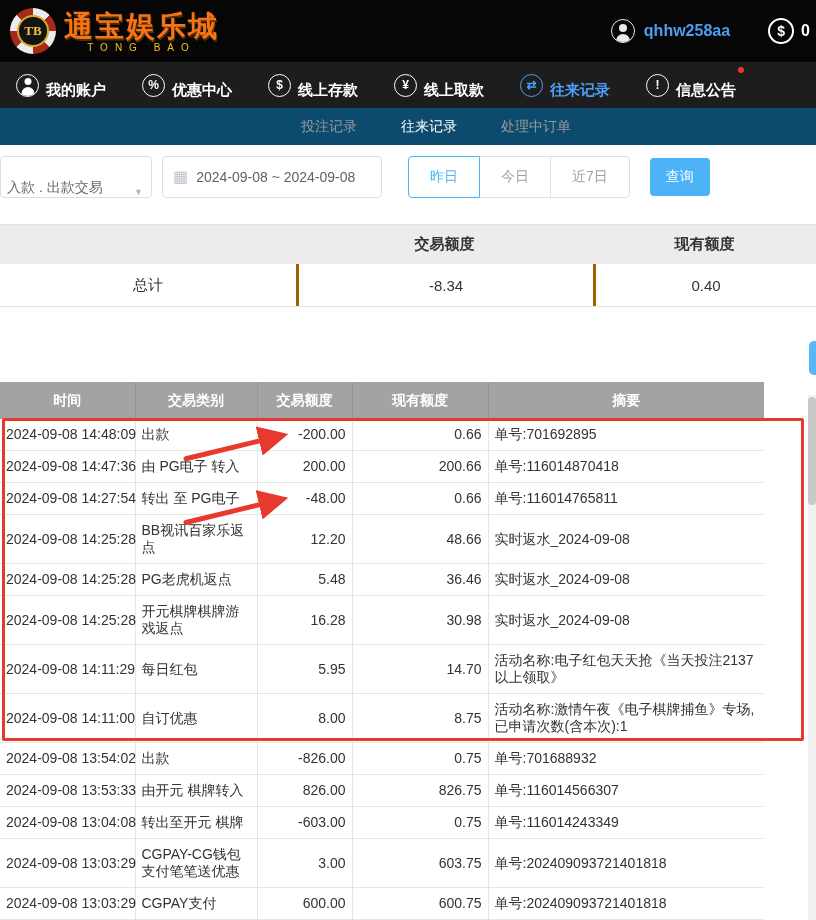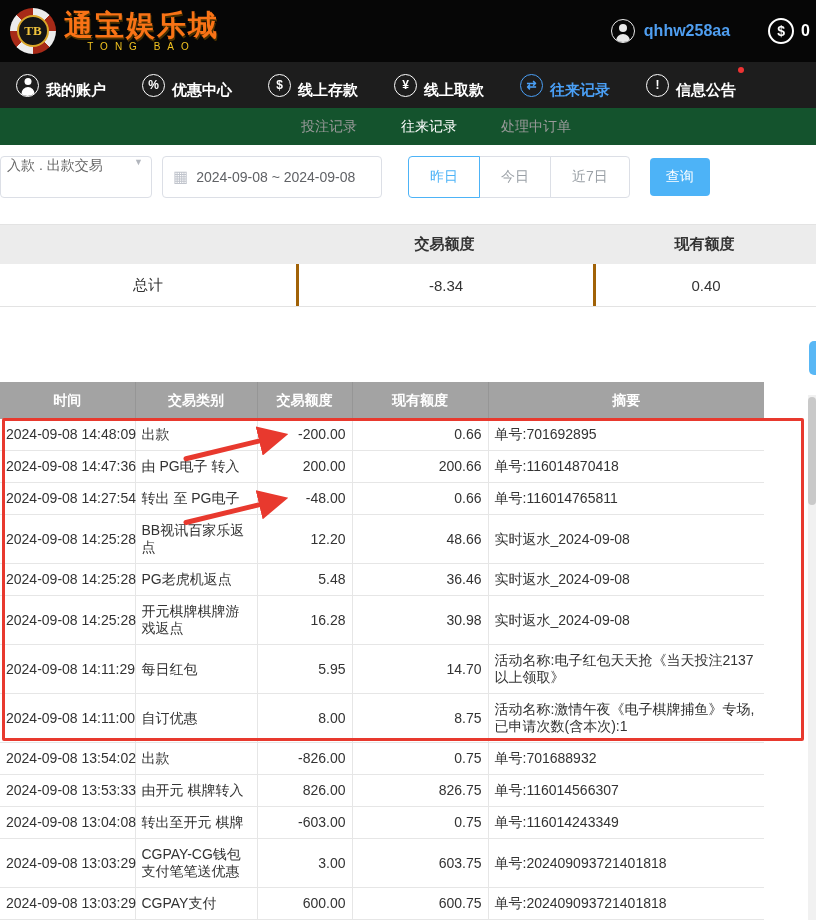--- a/index.html
+++ b/index.html
@@ -2,21 +2,21 @@
 <html><head>
 <meta charset="utf-8">
 <style>
   * { margin:0; padding:0; box-sizing:border-box; }
   html,body { background:#888; }
   body { font-family:"Liberation Sans", sans-serif; }
   .page { position:relative; width:816px; height:920px; overflow:hidden; background:#fff; margin:0 auto; }
 
   
   .topbar { height:62px; background:#060606; display:flex; align-items:center; justify-content:space-between; padding:0 6px 0 10px; }
-  .logo { display:flex; align-items:center; gap:8px; }
+  .logo { display:flex; align-items:flex-end; gap:8px; }
   .chip { width:46px; height:46px; border-radius:50%; flex:0 0 auto;
           background:conic-gradient(#ececec 0 45deg,#a72a18 45deg 90deg,#ececec 90deg 135deg,#a72a18 135deg 180deg,#ececec 180deg 225deg,#a72a18 225deg 270deg,#ececec 270deg 315deg,#a72a18 315deg 360deg);
           display:flex; align-items:center; justify-content:center; }
   .chip-inner { width:32px; height:32px; border-radius:50%; background:#141414; border:2px solid #d9a72a; color:#f0c33c;
                 font-weight:bold; font-size:13px; display:flex; align-items:center; justify-content:center; font-family:"Liberation Serif", serif; }
   .logo-text { display:flex; flex-direction:column; }
   .logo-title { color:#f97316; font-size:29px; font-weight:bold; letter-spacing:2px; text-shadow:1px 2px 0 #4a3000; line-height:32px; }
   .logo-sub { color:#f2c320; font-size:10px; letter-spacing:7px; text-align:center; line-height:12px; }
   .topbar-right { display:flex; align-items:center; }
   .person-icon { position:relative; width:24px; height:24px; border:1.5px solid #e9e9e9; border-radius:50%; display:inline-block; overflow:hidden; flex:0 0 auto; }
@@ -33,28 +33,28 @@
   .nav-item.active { color:#4a9ff5; }
   .nav-icon { width:23px; height:23px; border:1.5px solid currentColor; border-radius:50%; font-size:12px; font-weight:bold;
               display:flex; align-items:center; justify-content:center; flex:0 0 auto; position:relative; }
   .nav-icon.person { overflow:hidden; }
   .nav-icon.person::before { content:""; position:absolute; top:3px; left:50%; transform:translateX(-50%); width:7px; height:7px; border-radius:50%; background:currentColor; }
   .nav-icon.person::after  { content:""; position:absolute; top:12px; left:50%; transform:translateX(-50%); width:13px; height:9px; border-radius:7px 7px 0 0; background:currentColor; }
   .nav-label { font-size:15px; font-weight:bold;margin-top:11px; }
   .dot { position:absolute; top:-3px; right:-8px; width:6px; height:6px; border-radius:50%; background:#e33; }
 
   
-  .subtabs { height:37px; background:#14532d; display:flex; align-items:center; justify-content:center; gap:44px; transform:translateX(0); }
+  .subtabs { height:37px; background:#0c4a6e; display:flex; align-items:center; justify-content:center; gap:44px; transform:translateX(0); }
   .subtabs-inner { display:flex; gap:44px; transform:translateX(28px); }
   .subtab { color:#9a9a9a; font-size:14px; cursor:pointer; }
   .subtab.active { color:#fff; }
 
   
   .filterbar { display:flex; align-items:center; padding:11px 0 0 0; background:#fff; }
-  .select { width:152px; height:42px; border:1px solid #dcdfe6; border-radius:4px; display:flex; align-items:flex-start; padding:0 8px 0 6px; cursor:pointer; }
+  .select { width:152px; height:42px; border:1px solid #dcdfe6; border-radius:4px; display:flex; align-items:flex-end; padding:0 8px 0 6px; cursor:pointer; }
   .select-value { color:#666; font-size:14px; flex:1; }
   .chevron { color:#b2b6bd; font-size:9px; }
   .datepicker { width:220px; height:42px; border:1px solid #dcdfe6; border-radius:4px; display:flex; align-items:center; gap:8px; padding:0 10px; margin-left:10px; cursor:pointer; }
   .cal-icon { color:#c0c4cc; font-size:16px; line-height:1; }
   .date-value { color:#606266; font-size:14px; }
   .btn-group { display:flex; margin-left:26px; }
   .qbtn { height:42px; padding:0 21px; background:#fff; border:1px solid #dcdfe6; color:#9aa0a6; font-size:14px; cursor:pointer; margin-left:-1px; font-family:inherit; }
   .qbtn:first-child { border-radius:4px 0 0 4px; margin-left:0; }
   .qbtn:last-child { border-radius:0 4px 4px 0; }
   .qbtn.active { border-color:#4db3f7; color:#4db3f7; position:relative; z-index:1; }

